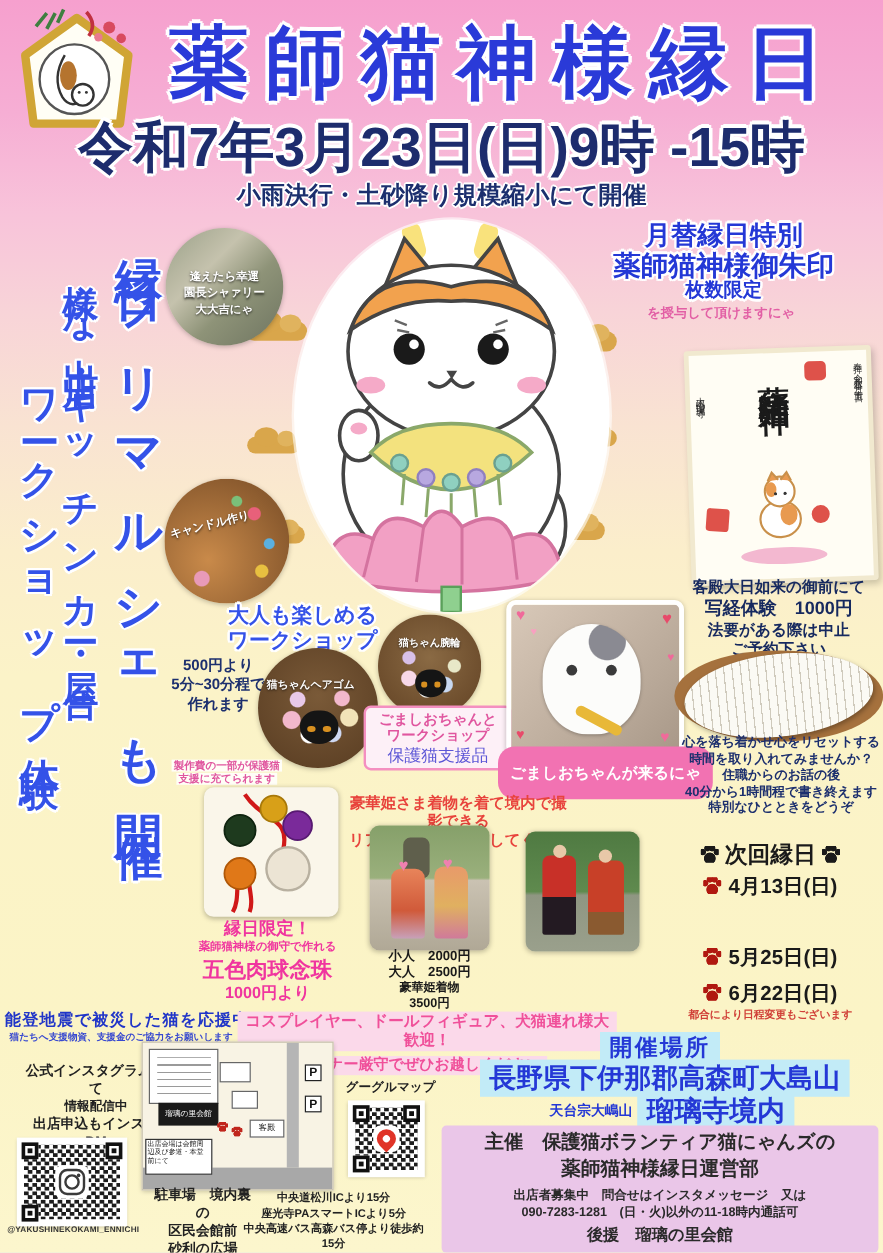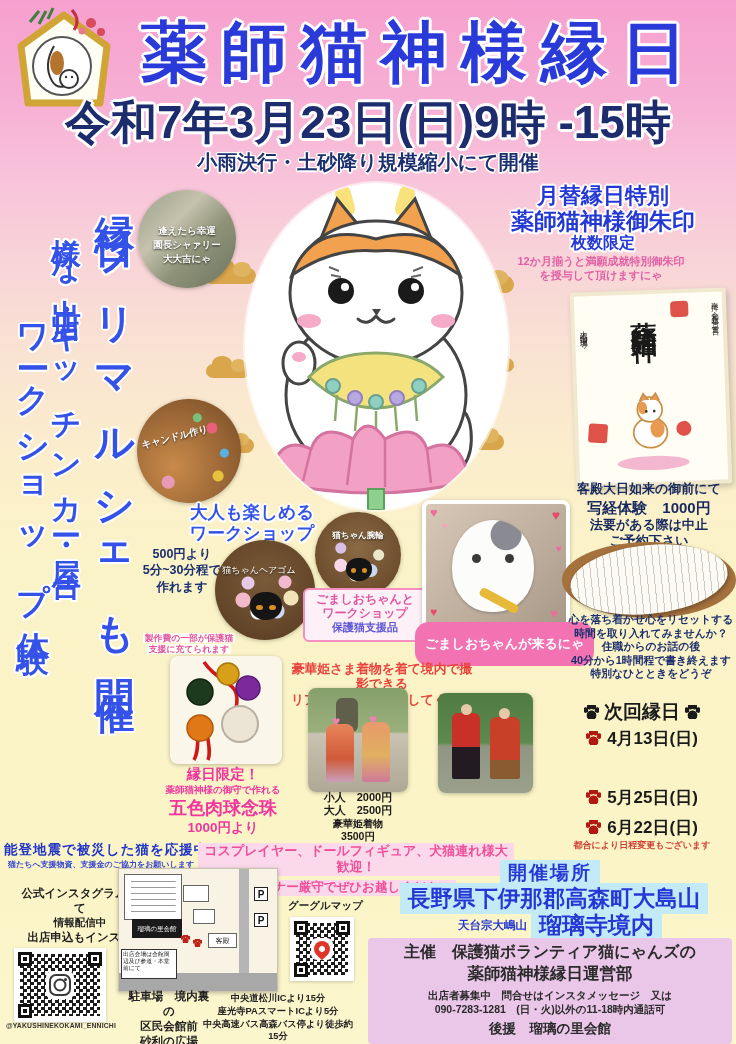--- a/index.html
+++ b/index.html
@@ -72,39 +72,39 @@
 
   #hairgom-photo{left:215px;top:540px;width:100px;height:100px;border-radius:50%;
     background:
       radial-gradient(circle at 28% 60%,#f2b8cc 0 7px,transparent 8px),
       radial-gradient(circle at 43% 72%,#fff 0 7px,transparent 8px),
       radial-gradient(circle at 62% 71%,#cfd8f2 0 7px,transparent 8px),
       radial-gradient(circle at 76% 58%,#f2e3b8 0 7px,transparent 8px),
       radial-gradient(circle at 33% 43%,#e8c8e8 0 6px,transparent 7px),
       radial-gradient(circle at 70% 42%,#f2b8cc 0 6px,transparent 7px),
       radial-gradient(circle at 50% 40%,#7a5a38,#5f4226 78%);}
-  #hairgom-photo .cap{position:absolute;left:0;right:12px;top:24px;text-align:center;color:#fff;font-size:9px;font-weight:normal;text-shadow:0 1px 2px rgba(0,0,0,.7);}
+  #hairgom-photo .cap{position:absolute;left:0;right:12px;top:24px;text-align:center;color:#fff;font-size:9px;font-weight:bold;text-shadow:0 1px 2px rgba(0,0,0,.7);}
   #bracelet-photo{left:315px;top:512px;width:86px;height:86px;border-radius:50%;
     background:
       radial-gradient(circle at 30% 62%,#f8d8e8 0 6px,transparent 7px),
       radial-gradient(circle at 47% 73%,#fff 0 6px,transparent 7px),
       radial-gradient(circle at 65% 68%,#c8d8f0 0 6px,transparent 7px),
       radial-gradient(circle at 74% 50%,#e8e8c8 0 5px,transparent 6px),
       radial-gradient(circle at 30% 42%,#d8c0e8 0 5px,transparent 6px),
       radial-gradient(circle at 50% 42%,#8a6a44,#6a4a2a 78%);}
   #bracelet-photo .cap{position:absolute;left:0;right:0;top:18px;text-align:center;color:#fff;font-size:8.5px;font-weight:bold;text-shadow:0 1px 2px rgba(0,0,0,.7);}
   .cat-bead{position:absolute;background:#151515;border-radius:46% 46% 50% 50%;}
   .cat-bead::before,.cat-bead::after{content:"";position:absolute;top:45%;width:22%;height:20%;background:#d89020;border-radius:50%;}
   .cat-bead::before{left:18%;} .cat-bead::after{right:18%;}
   #hairgom-photo .cat-bead{left:35px;top:52px;width:32px;height:28px;}
   #bracelet-photo .cat-bead{left:31px;top:46px;width:26px;height:23px;}
 
   #gomashio-box{left:303px;top:588px;width:120px;height:48px;background:#fdf0f7;border:2px solid #f48fc0;border-radius:6px;line-height:1.2;padding-top:2px;}
   #gomashio-box .p{font-size:12px;color:#e0569f;font-weight:bold;}
-  #gomashio-box .bl{font-size:11px;color:#5b55d6;font-weight:bold;}
+  #gomashio-box .bl{font-size:14px;color:#5b55d6;font-weight:normal;}
 
   #gomashio-photo{left:422px;top:500px;width:140px;height:122px;border-radius:8px;border:4px solid #fff;
     background:linear-gradient(135deg,#d8c8b8,#b8a898 70%,#a89888);}
   #gomashio-photo .gcat{position:absolute;left:26px;top:16px;width:82px;height:92px;border-radius:50% 50% 46% 46%;
     background:radial-gradient(circle at 66% 16%,#8a8a92 0 15px,transparent 16px),#fcfcfa;box-shadow:0 1px 3px rgba(0,0,0,.25);}
   #gomashio-photo .gcat::before,#gomashio-photo .gcat::after{content:"";position:absolute;top:34px;width:9px;height:9px;border-radius:50%;background:#3a3a3a;}
   #gomashio-photo .gcat::before{left:20px;} #gomashio-photo .gcat::after{right:20px;}
   #gomashio-photo .stick{position:absolute;left:52px;top:92px;width:42px;height:9px;background:#e8b838;border-radius:4px;transform:rotate(28deg);}
   .heart{position:absolute;font-weight:bold;line-height:1;}
   #gomashio-badge{left:415px;top:622px;background:#f272b2;color:#fff;font-size:13px;font-weight:bold;padding:13px 10px;border-radius:14px;}
@@ -304,21 +304,20 @@
       <div>大大吉にゃ</div>
     </div>
   </div>
 
   <div class="abs c b ow2 blue" id="gos-head">
     <div class="l1">月替縁日特別</div>
     <div class="l2">薬師猫神様御朱印</div>
     <div class="l3">枚数限定</div>
   </div>
   <div class="abs c b" id="gos-note">
-    <div>12か月揃うと満願成就特別御朱印</div>
     <div>を授与して頂けますにゃ</div>
   </div>
 
   <div class="abs" id="gcard">
     <span class="gtitle vert">薬師猫神</span>
     <span class="gright vert">奉拝 令和六年二月二十五日</span>
     <span class="gleft vert">大嶋山瑠璃寺</span>
     <span class="stamp s1"></span>
     <span class="stamp s2"></span>
     <span class="stamp s3"></span>

